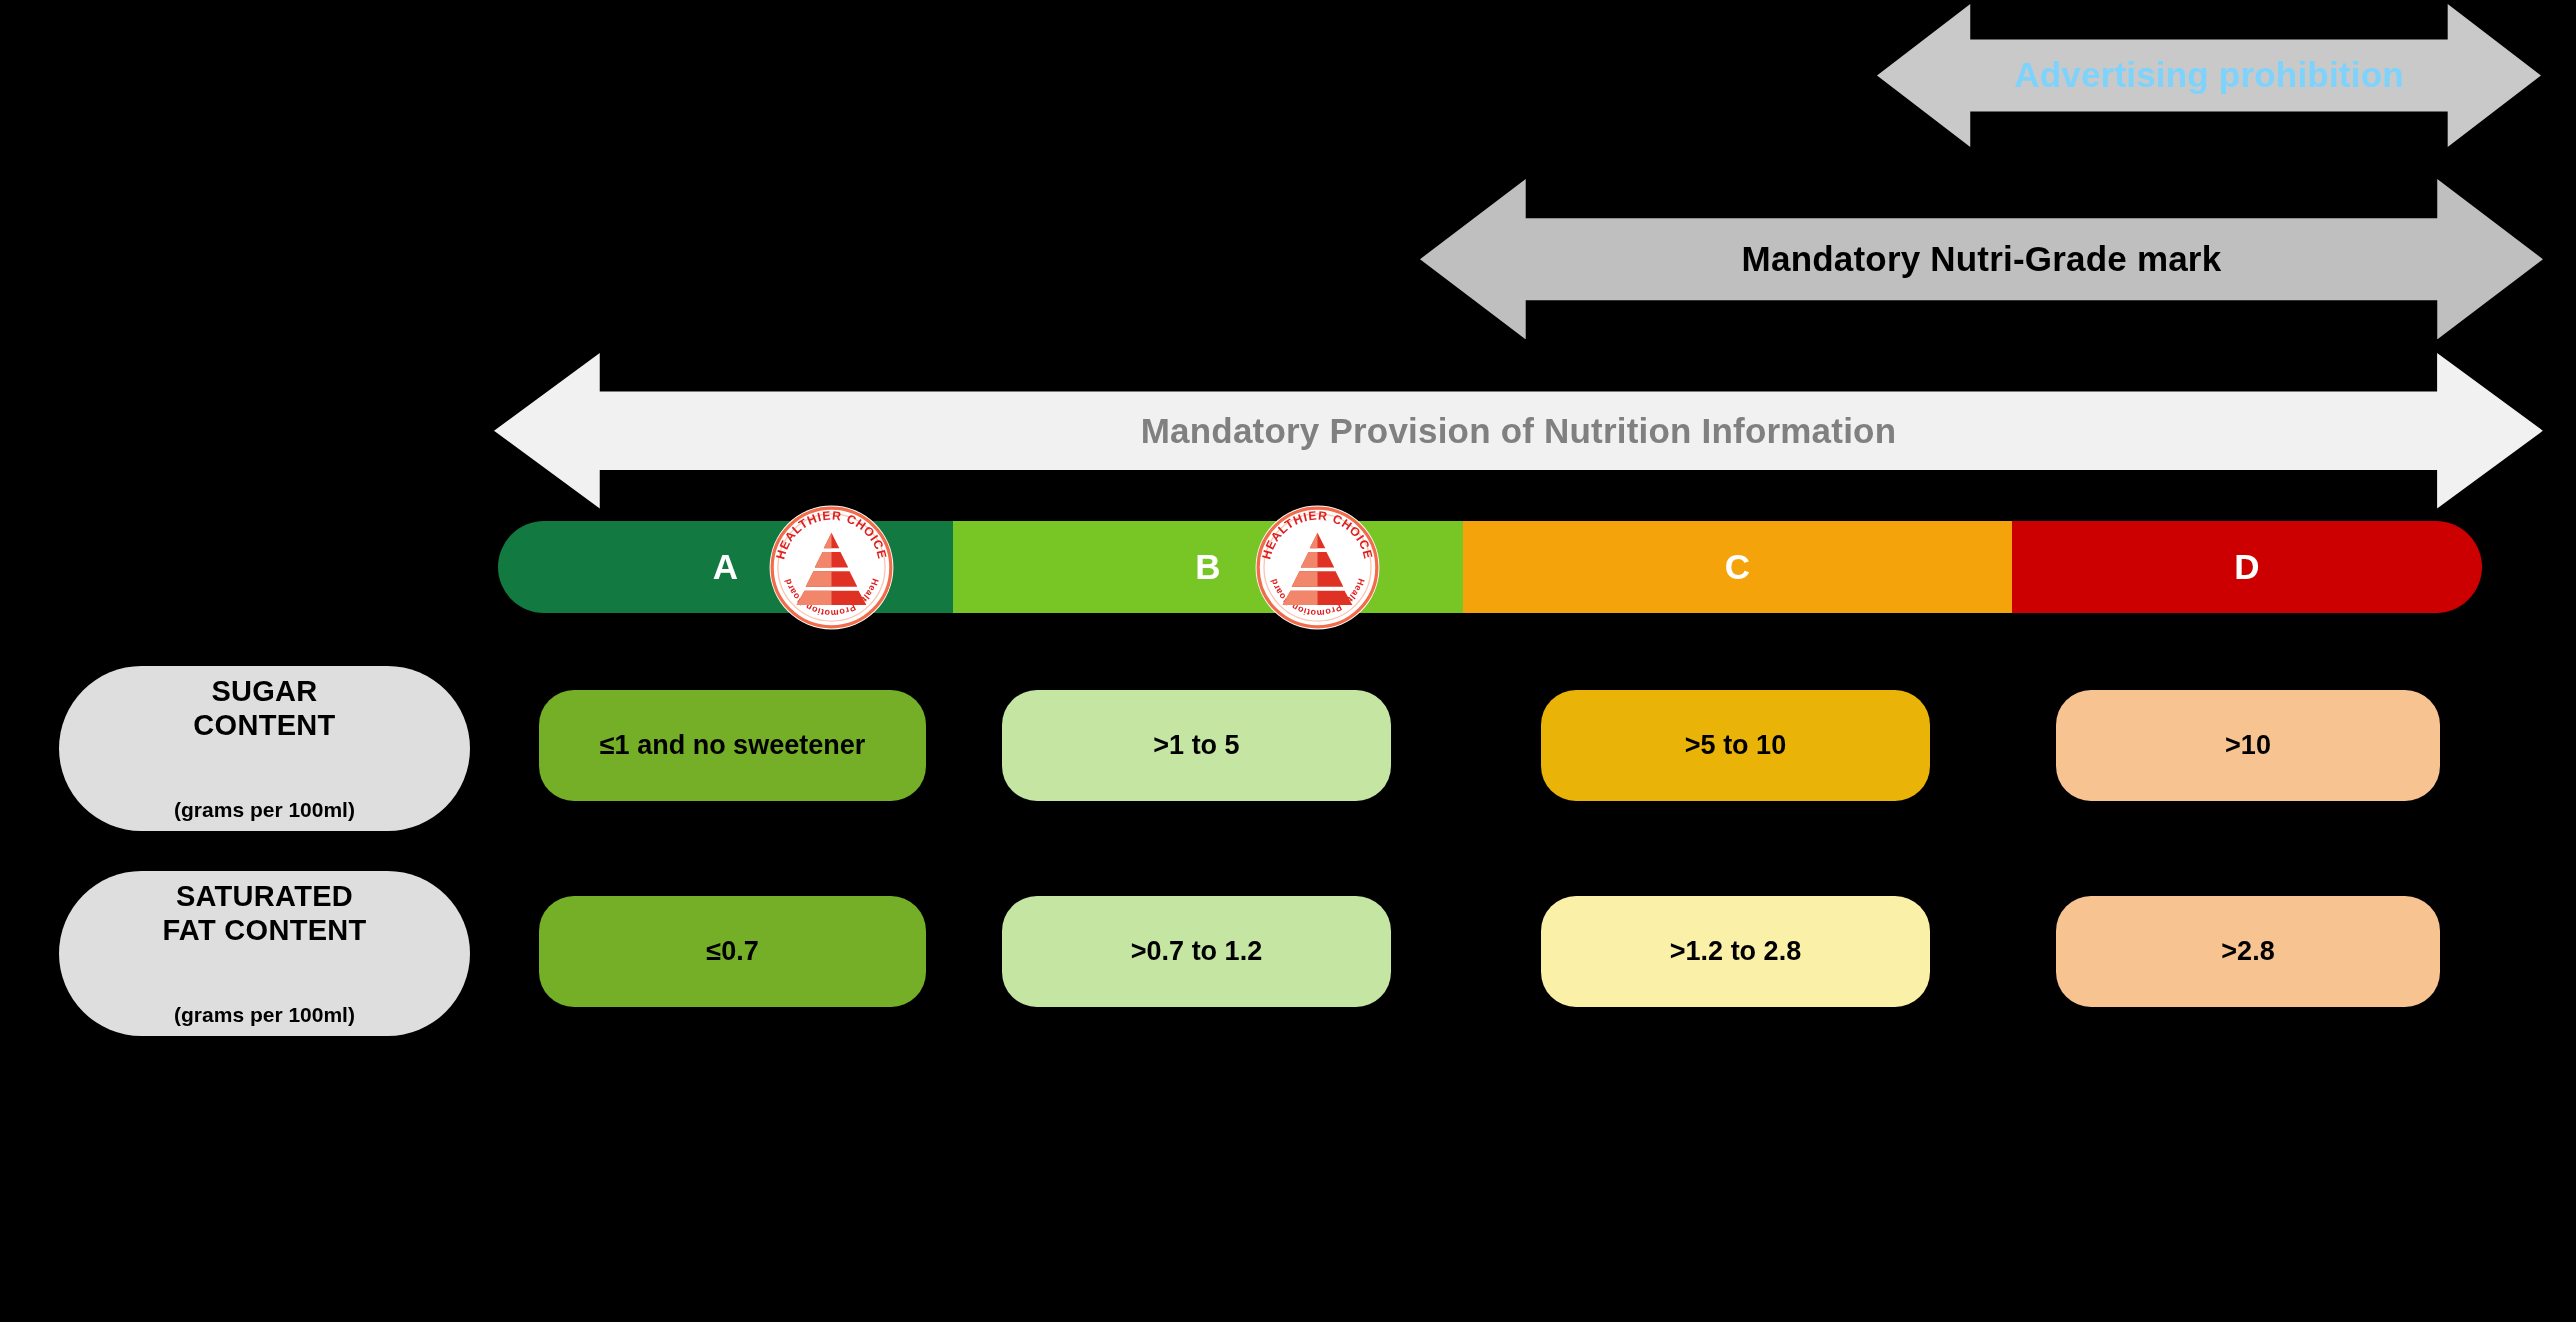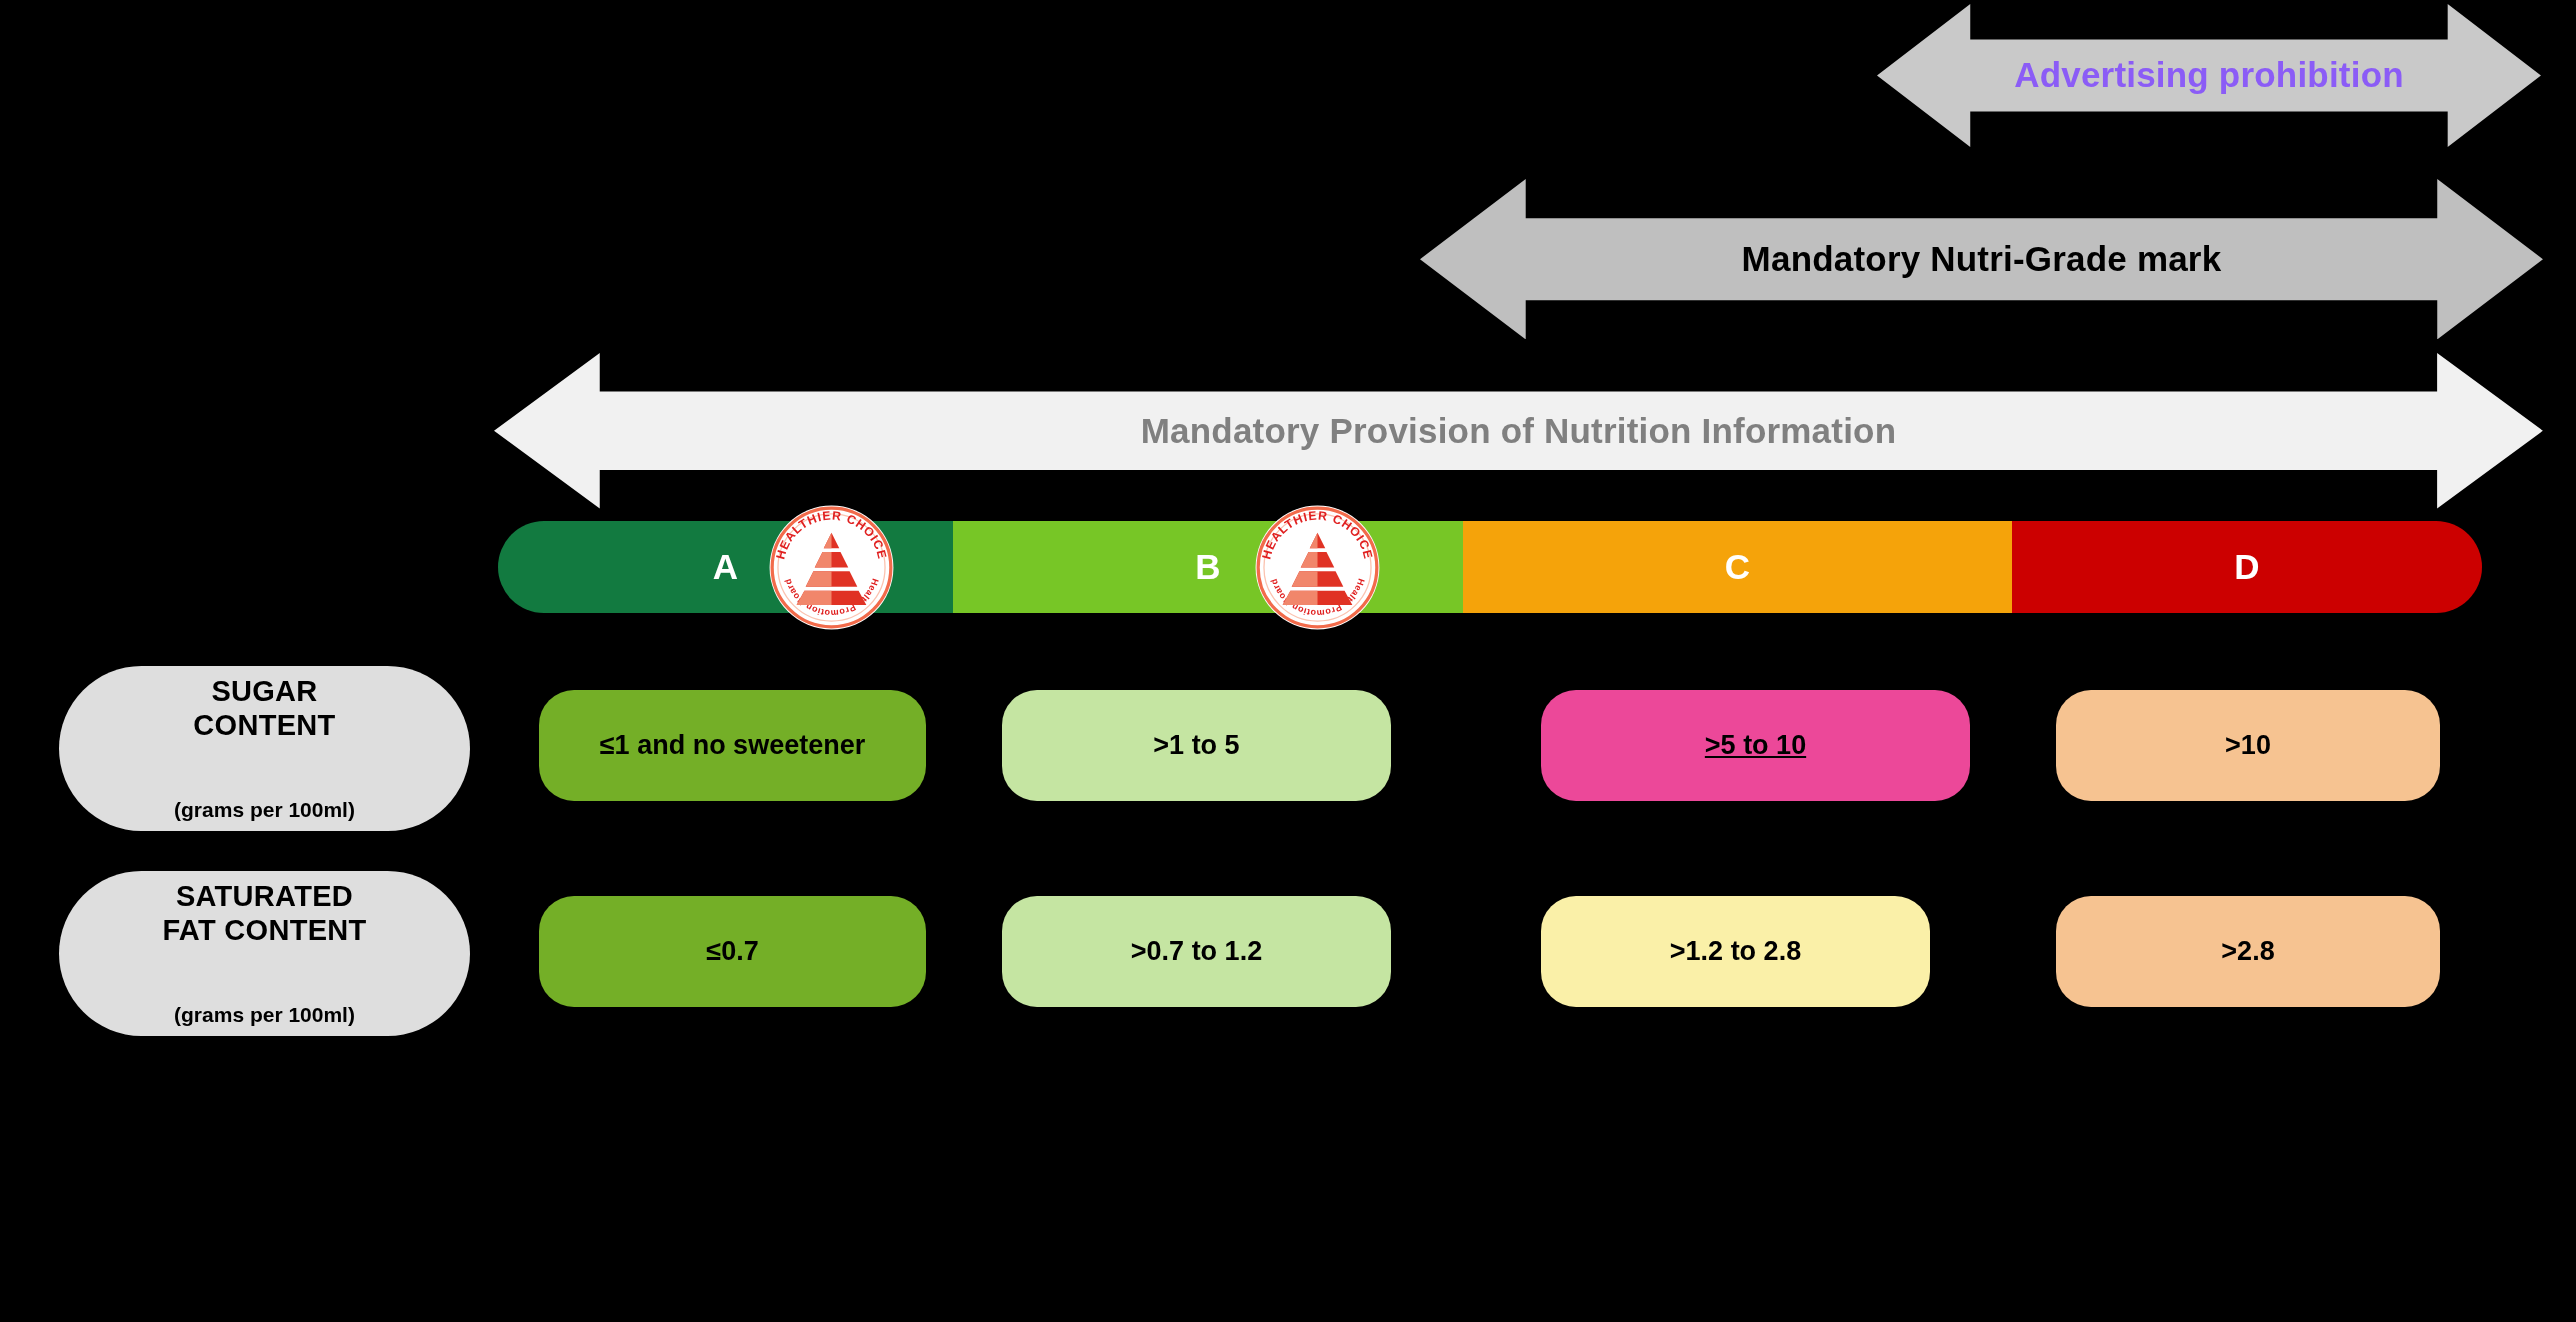--- a/index.html
+++ b/index.html
@@ -100,21 +100,21 @@
 </style>
 </head>
 <body>
 
 <div id="stage">
 
   <div class="arrow" style="left:1877px; top:3.7px; width:664px; height:143px;">
     <svg class="arrow-shape" viewBox="0 0 1068 230" preserveAspectRatio="none">
       <polygon points="0,115 150,0 150,57 918,57 918,0 1068,115 918,230 918,173 150,173 150,230" fill="#C9C9C9"></polygon>
     </svg>
-    <span class="arrow-label" style="color:#8b5cf6; font-size:35px;">Advertising prohibition</span>
+    <span class="arrow-label" style="color:#7dd3fc; font-size:35px;">Advertising prohibition</span>
   </div>
 
   <div class="arrow" style="left:1420px; top:179px; width:1123px; height:160px;">
     <svg class="arrow-shape" viewBox="0 0 1806 258" preserveAspectRatio="none">
       <polygon points="0,129 170,0 170,63 1636,63 1636,0 1806,129 1636,258 1636,195 170,195 170,258" fill="#BFBFBF"></polygon>
     </svg>
     <span class="arrow-label" style="color:#000000; font-size:35px;">Mandatory Nutri-Grade mark</span>
   </div>
 
   <div class="arrow" style="left:494px; top:353px; width:2049px; height:156px;">
@@ -202,21 +202,21 @@
     </div>
     <div class="rl-sub">(grams per 100ml)</div>
   </div>
 
   <div class="value-pill" style="left:539px; top:690px; width:387px; height:111px; background:#74AF27;">
     <span>≤1 and no sweetener</span>
   </div>
   <div class="value-pill" style="left:1002px; top:690px; width:389px; height:111px; background:#C5E5A2;">
     <span>&gt;1 to 5</span>
   </div>
-  <div class="value-pill" style="left:1541px; top:690px; width:429px; height:111px; background:#ec4899;text-decoration:underline;">
+  <div class="value-pill" style="left:1541px; top:690px; width:389px; height:111px; background:#eab308;">
     <span>&gt;5 to 10</span>
   </div>
   <div class="value-pill" style="left:2056px; top:690px; width:384px; height:111px; background:#F6C391;">
     <span>&gt;10</span>
   </div>
 
   <div class="row-label" style="top:871px; height:165px; background:#DEDEDE;">
     <div class="rl-main">
       <div>SATURATED</div>
       <div>FAT CONTENT</div>

